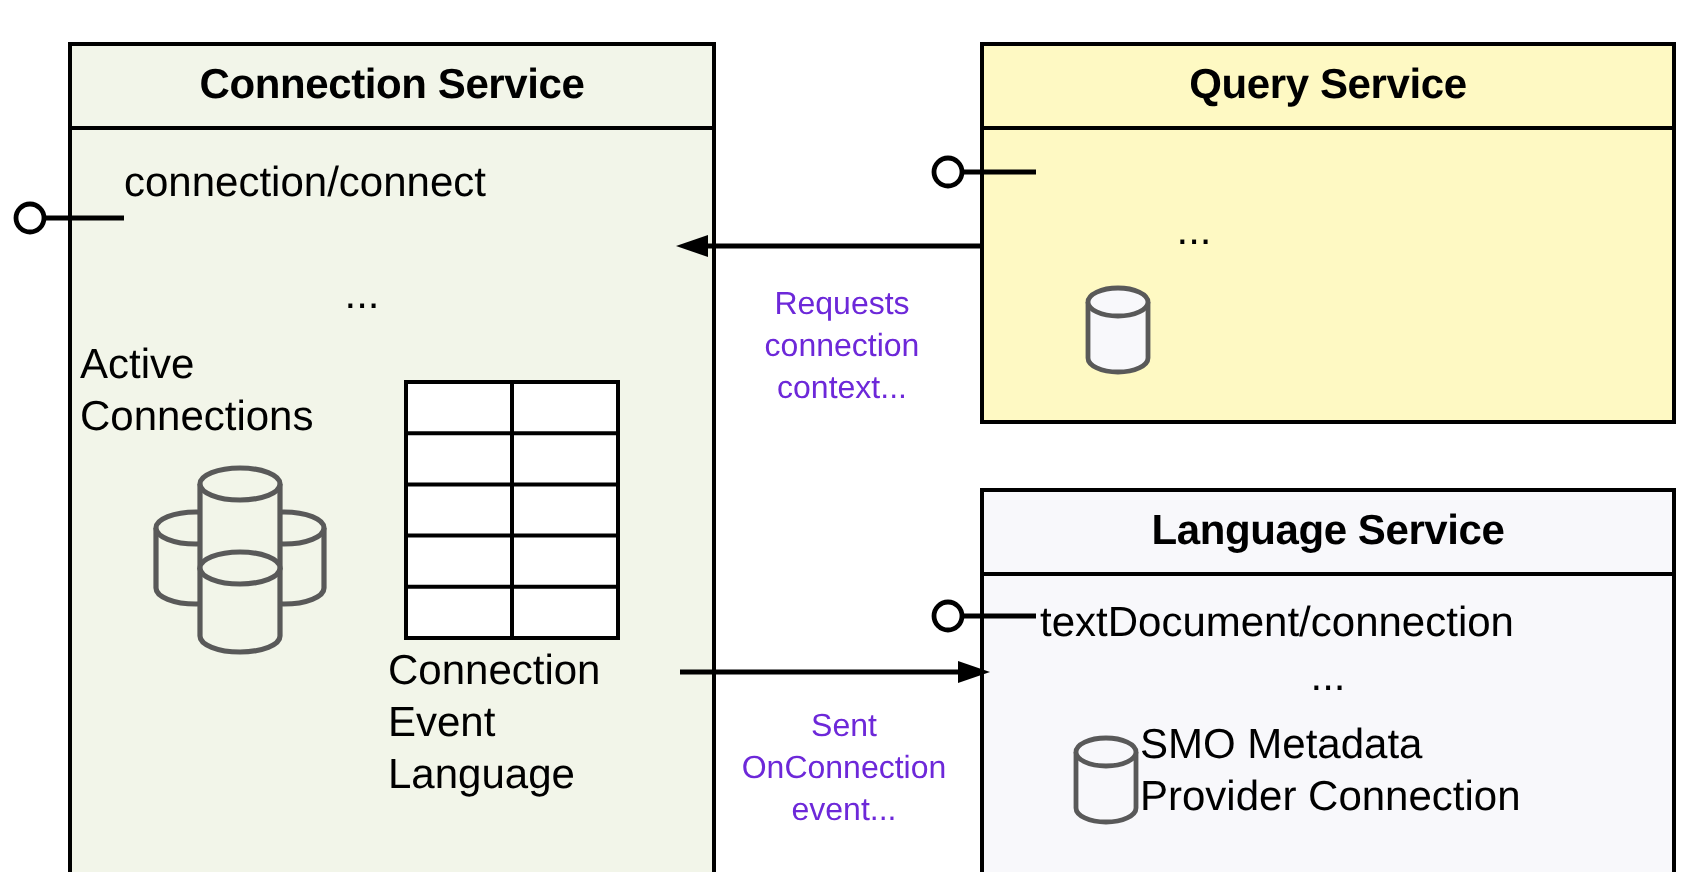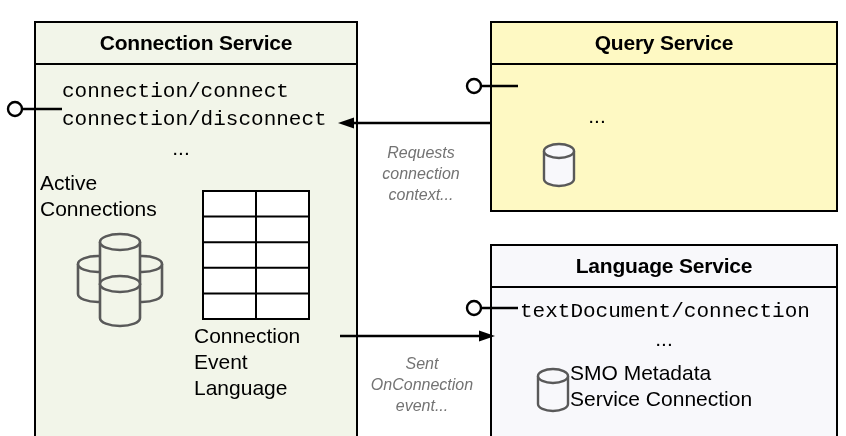--- a/index.html
+++ b/index.html
@@ -64,41 +64,39 @@
     width: 348px;
     height: 200px;
     background: #f8f8fb;
   }
   
   .api-list {
     position: absolute;
     font-size: 21px;
     line-height: 28px;
     white-space: nowrap;
-    font-family: Liberation Mono, monospace;
   }
   .api-ellipsis {
     text-align: center;
     font-size: 21px;
     line-height: 22px;
   }
   .label-text {
     position: absolute;
     font-size: 21px;
     line-height: 26px;
     text-align: left;
     white-space: nowrap;
   }
   .arrow-label {
     position: absolute;
-    font-style: italic;
     font-size: 16px;
     line-height: 21px;
     text-align: center;
-    color: #737373;
+    color: #6d28d9;
   }
   
   .icon {
     position: absolute;
     display: block;
   }
   .svg-layer {
     position: absolute;
     left: 0; top: 0;
     width: 846px;
@@ -110,21 +108,20 @@
 <body>
 
 <div class="canvas">
 
   <div class="box" id="connection-service">
     <div class="box-header">Connection Service</div>
     <div class="box-body">
 
       <div class="api-list" style="left:26px; top:13px;">
         <div>connection/connect</div>
-        <div>connection/disconnect</div>
       </div>
 
       <div class="api-ellipsis" style="position:absolute; left:0; top:72px; width:290px;">...</div>
 
       <div class="label-text" style="left:4px; top:105px; width:210px;">Active</div>
       <div class="label-text" style="left:4px; top:131px; width:210px;">Connections</div>
 
       <div class="label-text" style="left:158px; top:258px; width:160px;">Connection</div>
       <div class="label-text" style="left:158px; top:284px; width:160px;">Event</div>
       <div class="label-text" style="left:158px; top:310px; width:160px;">Language</div>
@@ -182,21 +179,21 @@
     <div class="box-header">Language Service</div>
     <div class="box-body">
 
       <div class="api-list" style="left:28px; top:10px;">
         <div>textDocument/connection</div>
       </div>
 
       <div class="api-ellipsis" style="position:absolute; left:0; top:40px; width:344px;">...</div>
 
       <div class="label-text" style="left:78px; top:72px; width:266px;">SMO Metadata</div>
-      <div class="label-text" style="left:78px; top:98px; width:266px;">Service Connection</div>
+      <div class="label-text" style="left:78px; top:98px; width:266px;">Provider Connection</div>
 
       <svg class="icon" style="left:42px; top:76px;" width="38" height="52" viewBox="0 0 38 52">
         <g fill="#f8f8fb" stroke="#595959" stroke-width="2.4">
           <path d="M4 12 v28 a15 7 0 0 0 30 0 v-28"></path>
           <ellipse cx="19" cy="12" rx="15" ry="7"></ellipse>
         </g>
       </svg>
 
     </div>
   </div>

